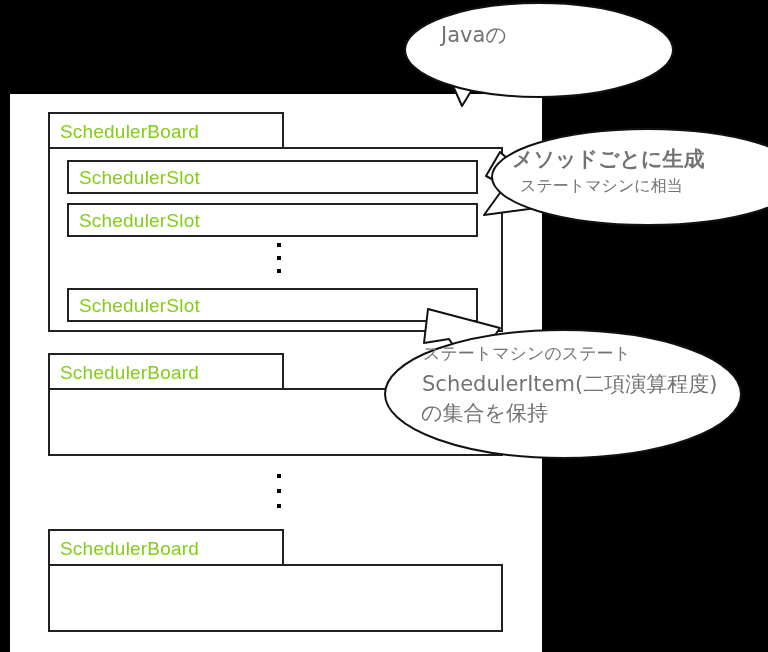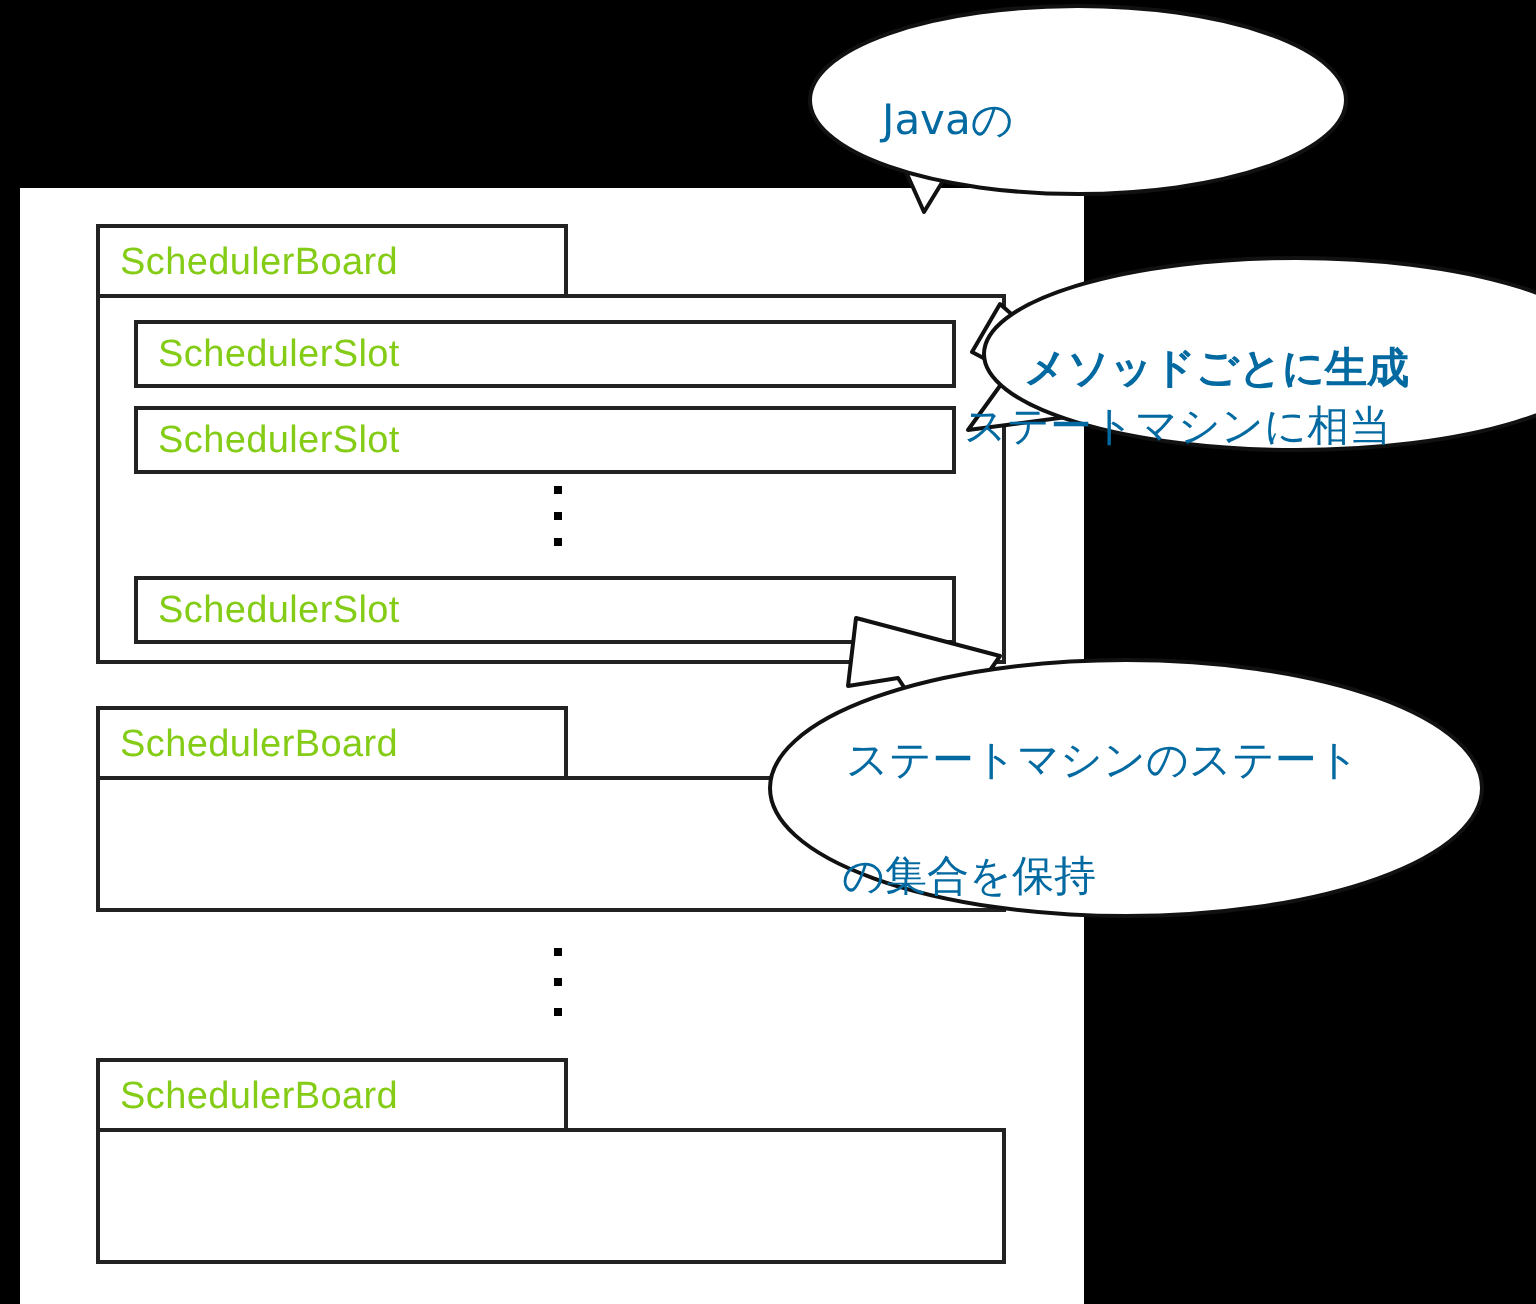--- a/index.html
+++ b/index.html
@@ -52,25 +52,24 @@
     justify-content: space-between;
   }
   .dots i {
     display: block;
     width: 4px;
     height: 4px;
     background: #000000;
   }
   .balloon-text {
     position: absolute;
-    color: #0369a1;
+    color: #737373;
     line-height: 1.22;
     white-space: pre;
     font-size: 20px;
-    margin-top: 25px;
   }
   .balloon-text.jp {
     font-family: "DejaVu Sans", "Liberation Sans", sans-serif;
   }
 </style>
 </head>
 <body>
 
 <div id="canvas">
 
@@ -123,18 +122,19 @@
     <ellipse cx="648" cy="177" rx="156" ry="48" fill="#ffffff" stroke="#111111" stroke-width="2"></ellipse>
 
     <path d="M 428 309 L 424 343 L 449 339 L 470 371 L 500 328 Z" fill="#ffffff" stroke="#111111" stroke-width="2" stroke-linejoin="round"></path>
 
     <ellipse cx="563" cy="394" rx="178" ry="64" fill="#ffffff" stroke="#111111" stroke-width="2"></ellipse>
   </svg>
 
   <div class="balloon-text jp" style="left:441px; top:23px; z-index:25; font-size:21px;">Javaの</div>
 
   <div class="balloon-text jp" style="left:512px; top:147px; z-index:25; font-size:21px;font-weight:bold;">メソッドごとに生成</div>
-  <div class="balloon-text jp" style="left:482px; top:176px; z-index:25; font-size:21px;">ステートマシンに相当</div>
+  <div class="balloon-text jp" style="left:520px; top:176px; z-index:25; font-size:16px;">ステートマシンに相当</div>
 
-  <div class="balloon-text jp" style="left:423px; top:343px; z-index:25; font-size:21px;">ステートマシンのステート</div>
+  <div class="balloon-text jp" style="left:423px; top:343px; z-index:25; font-size:17px;">ステートマシンのステート</div>
+  <div class="balloon-text jp" style="left:422px; top:372px; z-index:25; font-size:21px;">SchedulerItem(二項演算程度)</div>
   <div class="balloon-text jp" style="left:421px; top:401px; z-index:25; font-size:21px;">の集合を保持</div>
 
 </div>
 
 </body></html>

